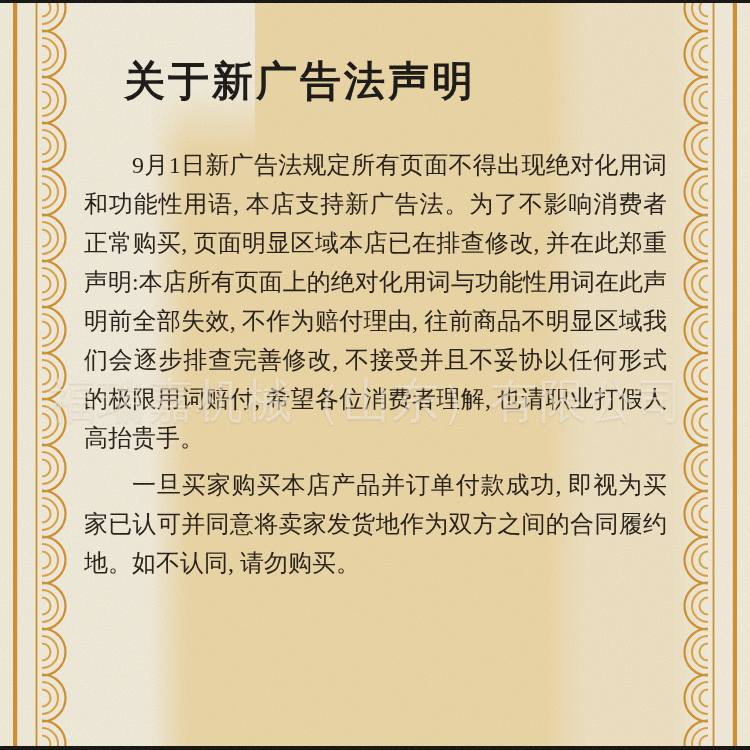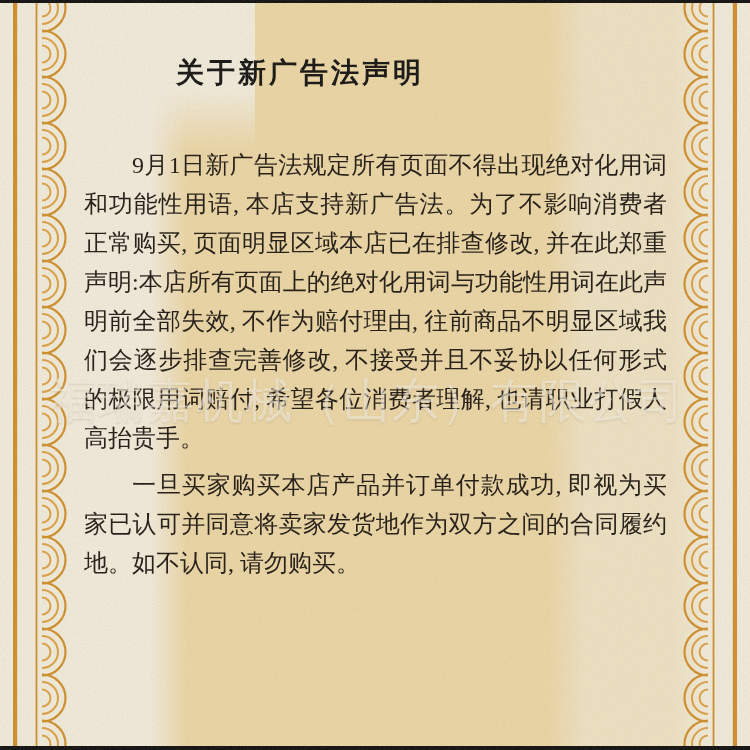--- a/index.html
+++ b/index.html
@@ -21,21 +21,21 @@
   
   .border{position:absolute;top:0;width:80px;height:750px;z-index:2;}
   .border.left{left:0;}
   .border.right{right:0;transform:scaleX(-1);}
 
   
   .topbar{position:absolute;top:0;left:0;width:750px;height:3px;background:var(--bar,#0d0d0d);z-index:3;}
   .bottombar{position:absolute;bottom:0;left:0;width:750px;height:4px;background:var(--bar,#0d0d0d);z-index:3;}
 
   .title{position:absolute;top:54px;left:0;width:600px;margin:0;text-align:center;
-      font-size:28px;font-weight:700;letter-spacing:3px;color:var(--title,#111);z-index:5;}
+      font-size:41px;font-weight:700;letter-spacing:3px;color:var(--title,#111);z-index:5;}
 
   .content{position:absolute;top:146px;left:84px;width:583px;z-index:5;
       font-size:24px;line-height:39px;color:var(--text,#1c1712);text-align:justify;}
   .content p{margin:0 0 8px 0;text-indent:2em;}
 
   .watermark{position:absolute;top:370px;left:49px;z-index:8;white-space:nowrap;
       font-size:47px;letter-spacing:2px;color:var(--watermark,rgba(252,250,243,.55));
       text-shadow:0 1px 2px rgba(150,125,85,.25);pointer-events:none;}
 
   .noise{position:absolute;inset:0;z-index:20;pointer-events:none;filter:url(#paperNoise);}

